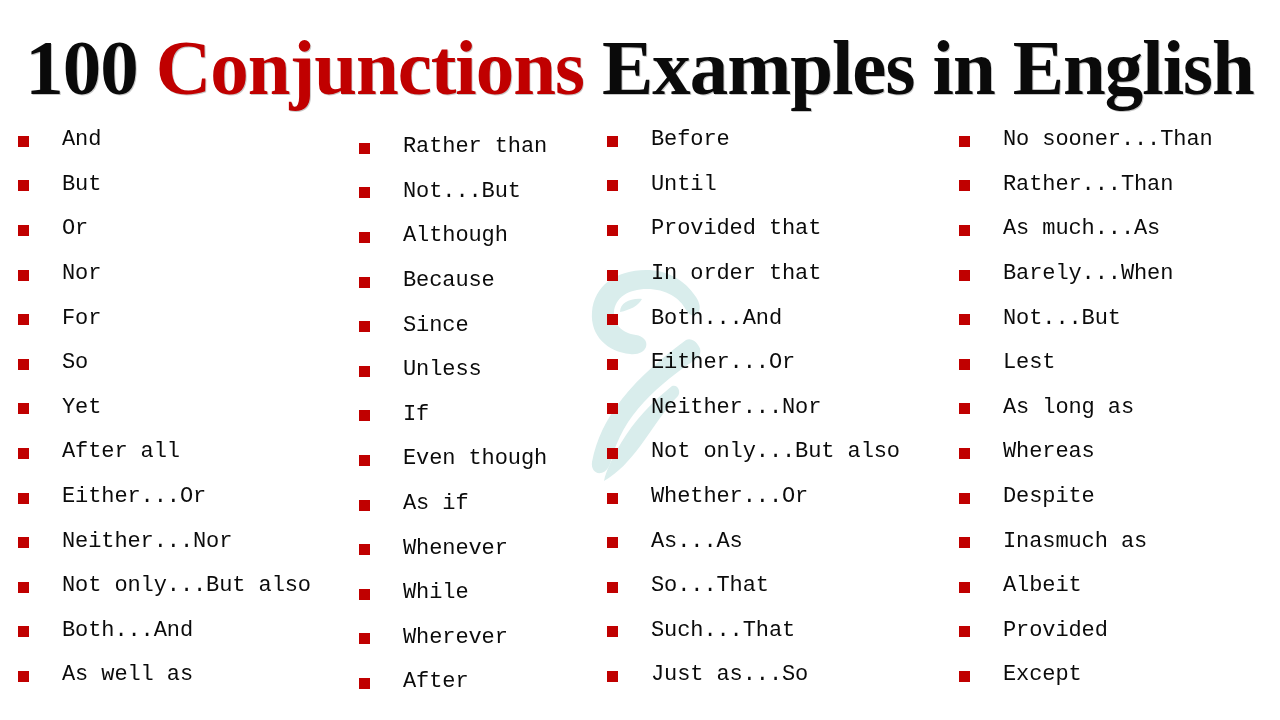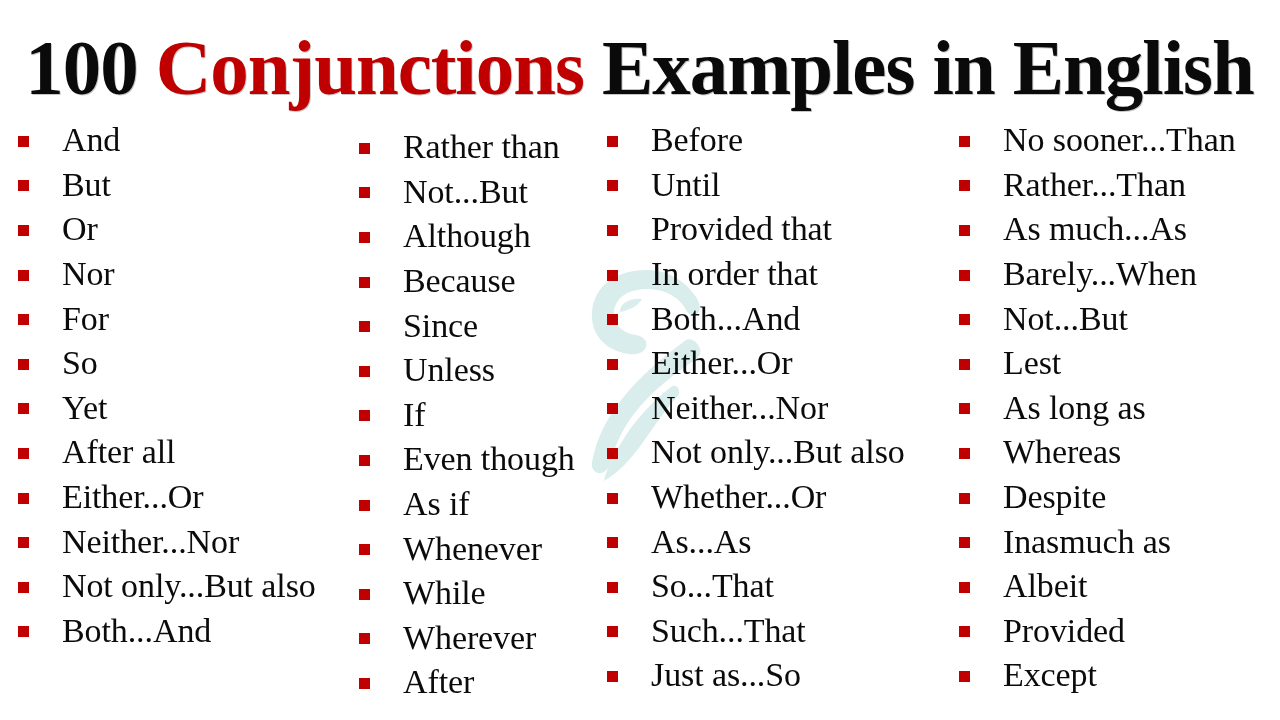--- a/index.html
+++ b/index.html
@@ -89,22 +89,22 @@
   .bullet {
     flex: 0 0 auto;
     width: 11px;
     height: 11px;
     background: #C00000;
     margin-right: 1px;
     position: relative;
     top: 1px;
   }
   .item-label {
-    font-family: Liberation Serif, serif;
-    font-size: 34px;
+    font-family: Liberation Mono, monospace;
+    font-size: 22px;
     line-height: 34px;
     color: #0b0b0b;
     padding-left: 32px;
     letter-spacing: -0.1px;
   }
 </style>
 </head>
 <body>
 
 <div id="title-bar">
@@ -166,20 +166,24 @@
           <span class="item-label">Neither...Nor</span>
         </li>
       <li class="item">
           <span class="bullet"></span>
           <span class="item-label">Not only...But also</span>
         </li>
       <li class="item">
           <span class="bullet"></span>
           <span class="item-label">Both...And</span>
         </li>
+      <li class="item">
+          <span class="bullet"></span>
+          <span class="item-label">As well as</span>
+        </li>
     </ul>
   </div>
 
   <div class="col" id="col-1">
     <ul class="list">
       <li class="item">
           <span class="bullet"></span>
           <span class="item-label">Rather than</span>
         </li>
       <li class="item">

